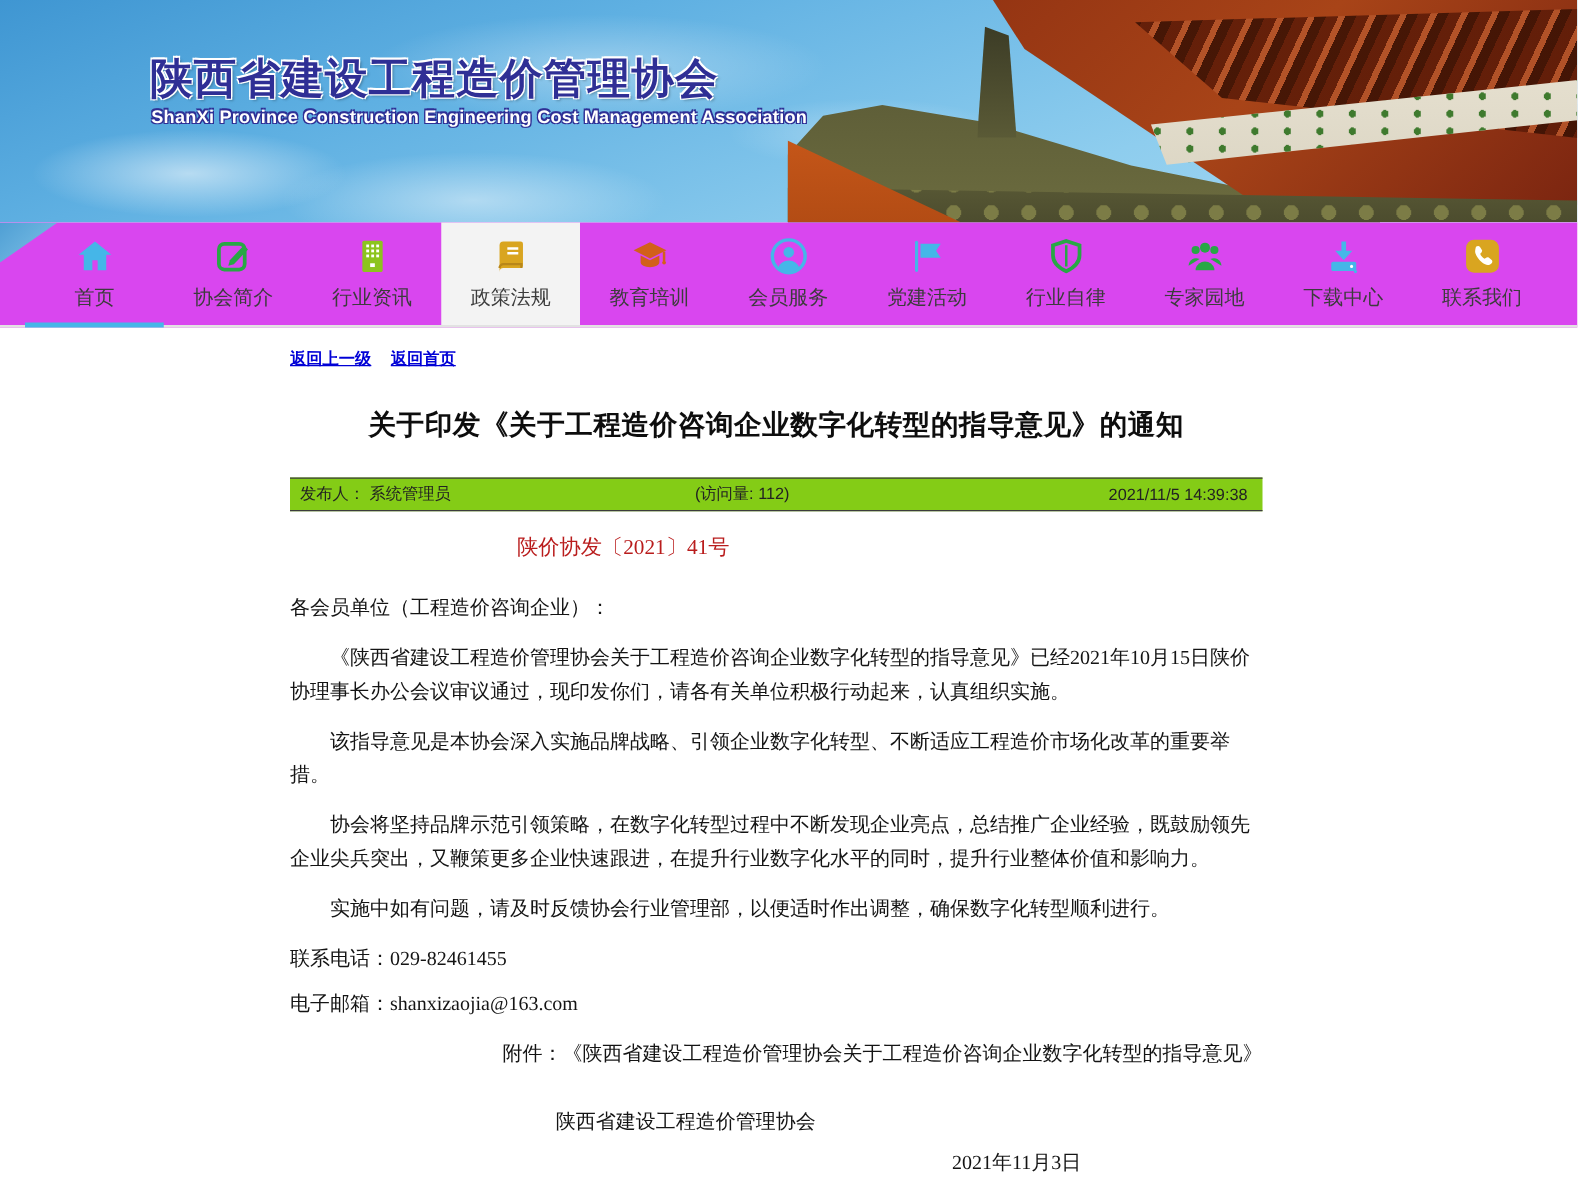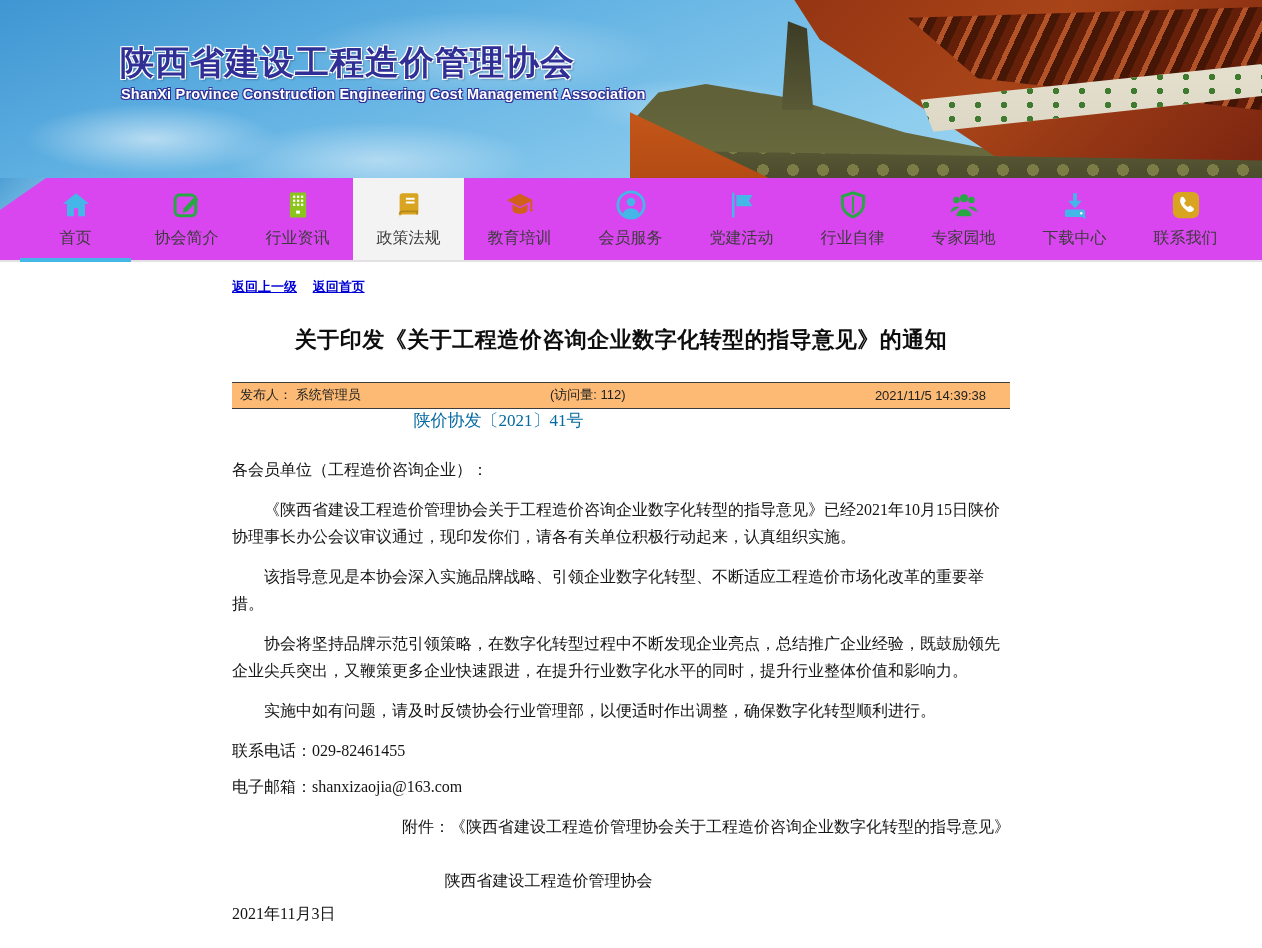--- a/index.html
+++ b/index.html
@@ -73,34 +73,34 @@
   .nav-label { font-size:16px; color:#3c3c3c; }
   .nav-ico { width:30px; height:30px; display:block; }
 
   
   .content { margin-left:232px; width:778px; }
   .breadcrumb { margin-top:16px; font-size:13px;font-weight:bold; }
   .breadcrumb a { color:#0000d6; text-decoration:underline; margin-right:12px; cursor:pointer; }
   .article-title { margin-top:29px; text-align:center; font-size:22px; font-weight:bold;
     color:#0d0d0d; letter-spacing:.5px; }
   .meta-bar { margin-top:27px; display:flex; justify-content:space-between; align-items:center;
-    background:#fdba74; border-top:1px solid #3c3c3c; border-bottom:1px solid #3c3c3c;
-    padding:3px 24px 4px 8px; font-size:13px; color:#222; }
+    background:#84cc16; border-top:1px solid #3c3c3c; border-bottom:1px solid #3c3c3c;
+    padding:3px 12px 4px 8px; font-size:13px; color:#222; }
   .meta-center { padding-right:60px; }
-  .doc-number { text-align:center; padding-right:245px;
-    font-family:"Liberation Serif", serif; font-size:17px; color:#0369a1; }
+  .doc-number { margin-top:17px; text-align:center; padding-right:245px;
+    font-family:"Liberation Serif", serif; font-size:17px; color:#b91c1c; }
   .body-text { margin-top:24px; font-family:"Liberation Serif", serif; font-size:16px;
     line-height:27px; color:#141414; }
   .body-text p { margin:13px 0; }
   .body-text p.indent { text-indent:2em; }
   .contact-line { margin:2px 0 0 0 !important; }
   .email-line { margin-top:9px !important; }
   .attachment-line { margin-top:10px !important;text-align:right; }
   .signature { margin-top:27px; text-align:center; padding-right:145px; }
-  .sign-date { margin-top:6px; text-align:left; padding-right:145px; }
+  .sign-date { margin-top:6px; text-align:right; padding-right:145px; }
 </style>
 </head>
 <body>
 
 <div class="header">
   <div class="clouds"></div>
   <div class="temple">
     <div class="t-left-eave"></div>
     <div class="t-finial"></div>
     <div class="t-roof-main"></div>

